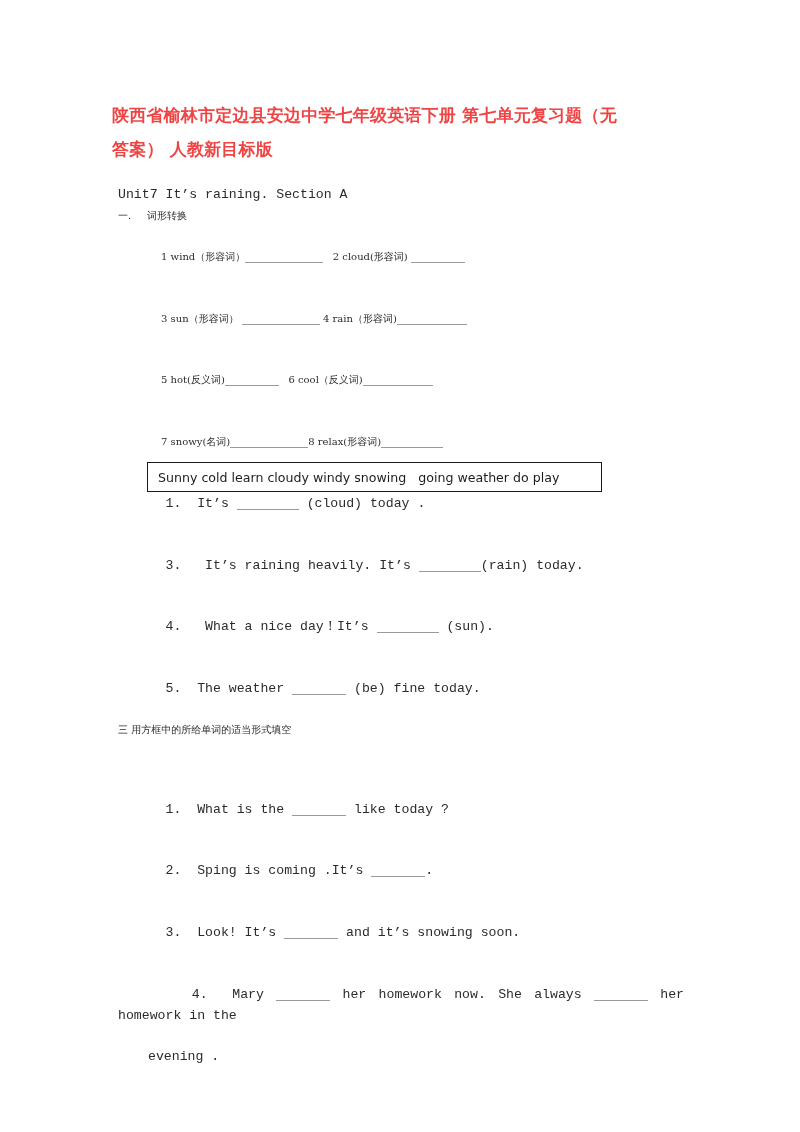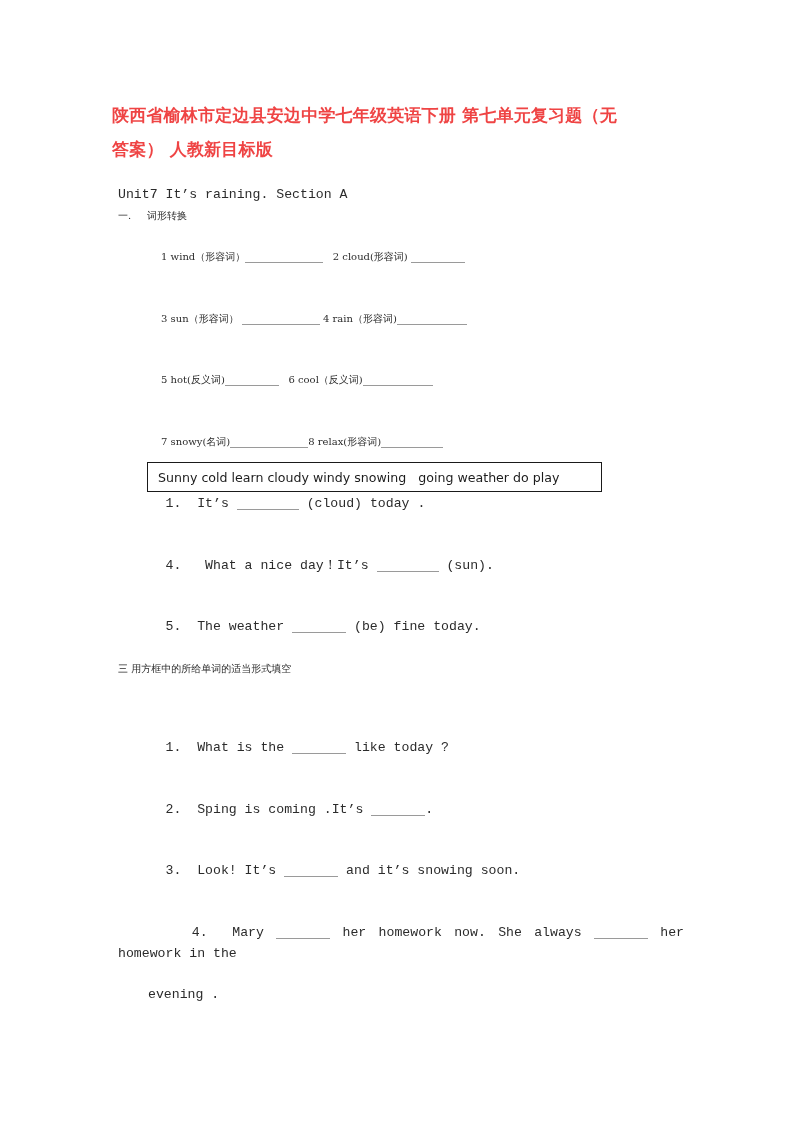--- a/index.html
+++ b/index.html
@@ -127,20 +127,23 @@
     </div>
     <div class="line cn ind1">
       <span>7 snowy(名词)</span><span class="bl b9"></span><span>8 relax(形容词)</span><span class="bl b7"></span>
     </div>
 
 
     <div class="line">
       <span>1.</span>&nbsp;&nbsp;<span>It’s </span><span class="bl b7"></span><span> (cloud) today .</span>
     </div>
     <div class="line">
+      <span>3.</span>&nbsp;&nbsp;<span> It’s raining heavily. It’s </span><span class="bl b7"></span><span>(rain) today.</span>
+    </div>
+    <div class="line">
       <span>4.</span>&nbsp;&nbsp;<span> What a nice day！It’s </span><span class="bl b7"></span><span> (sun).</span>
     </div>
     <div class="line">
       <span>5.</span>&nbsp;&nbsp;<span>The weather </span><span class="bl b6"></span><span> (be) fine today.</span>
     </div>
 
     <div class="line cn">三 用方框中的所给单词的适当形式填空</div>
 
     <div class="line" style="height:38px">&nbsp;</div>
 

